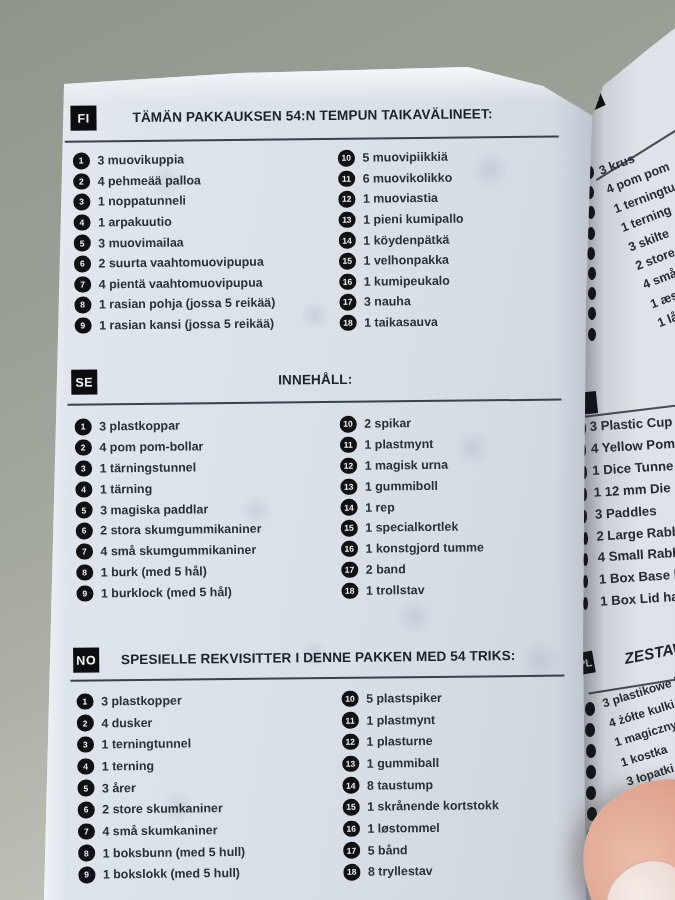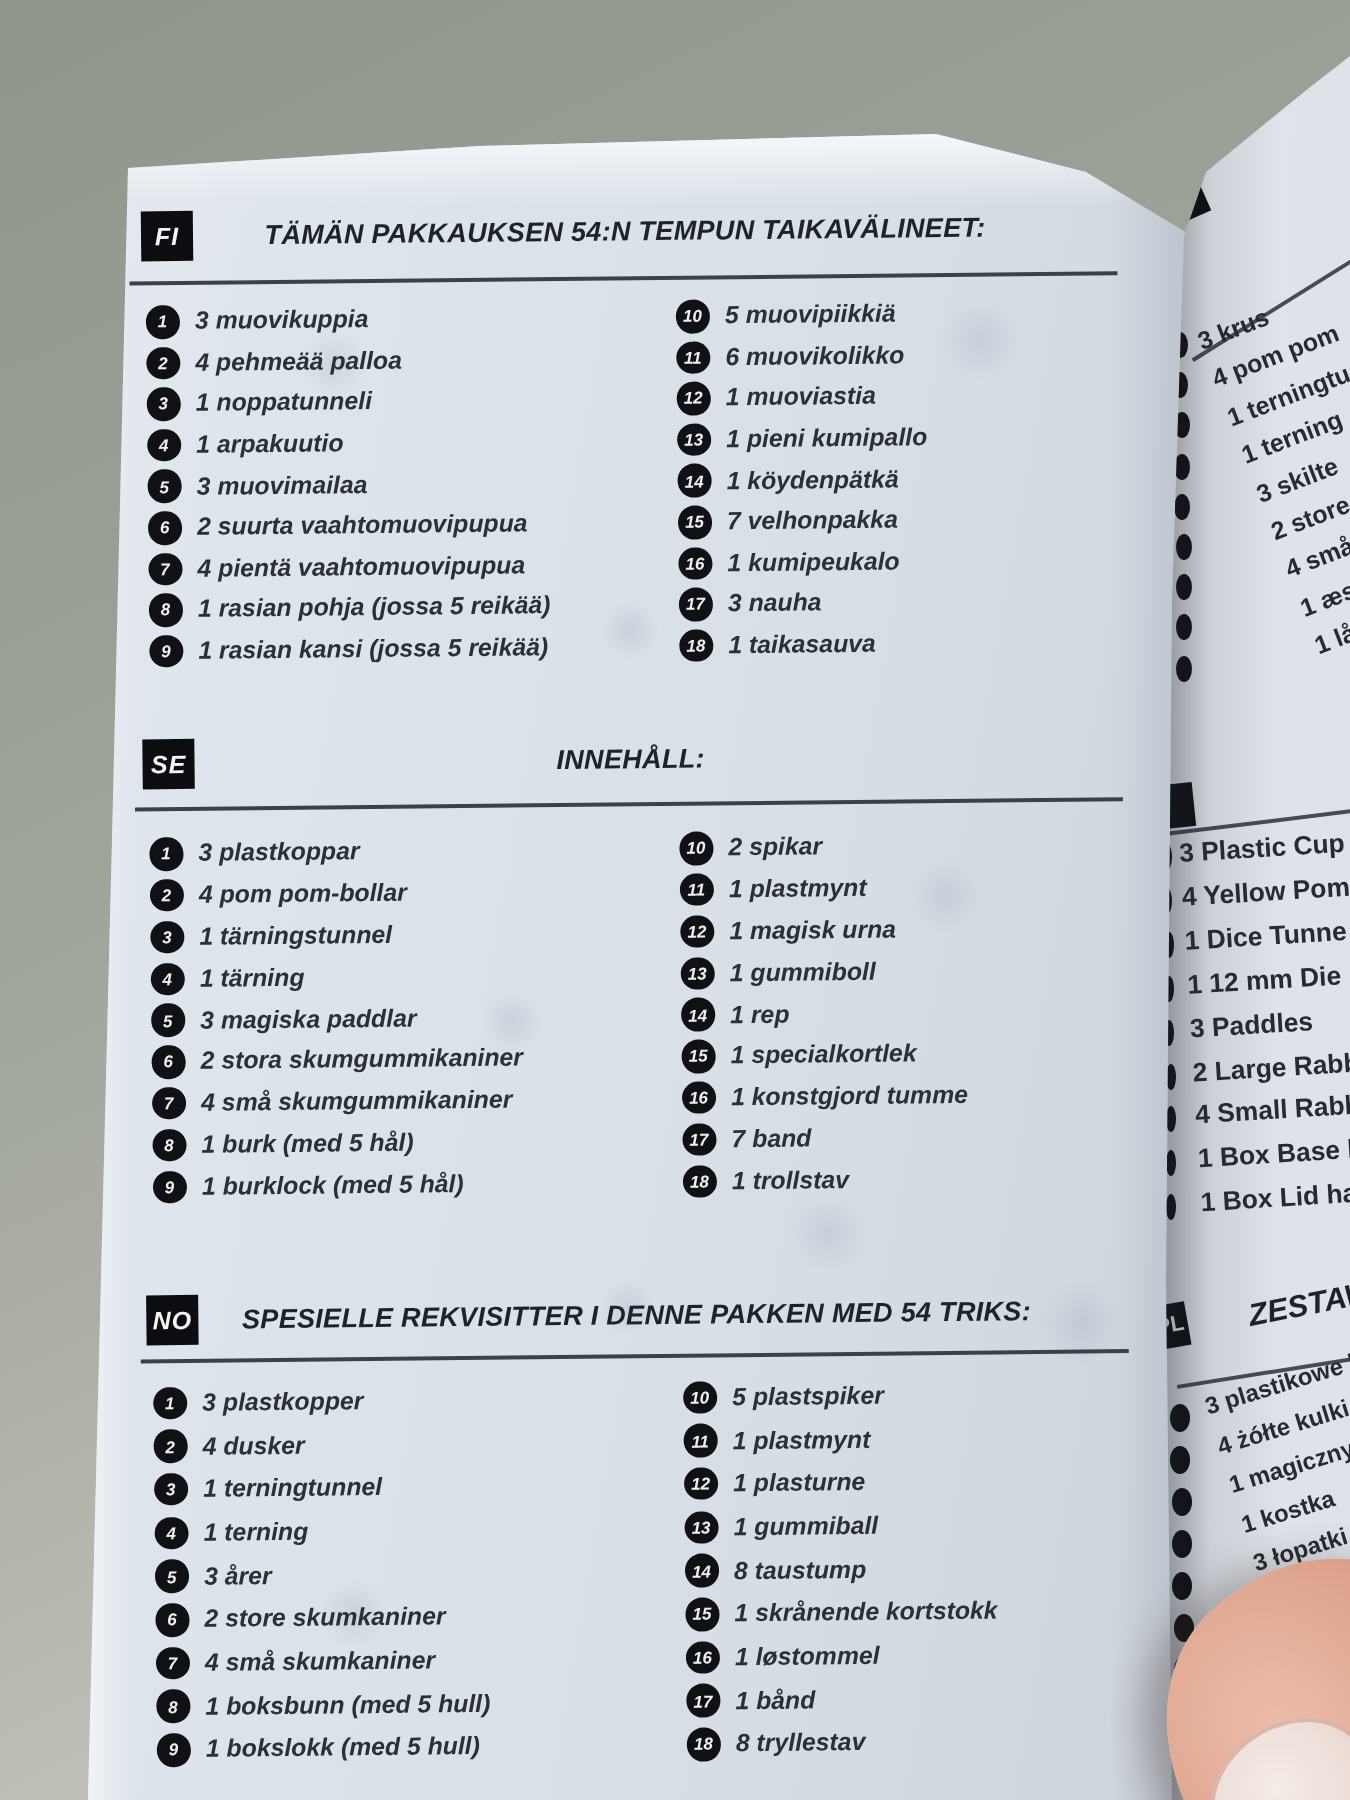--- a/index.html
+++ b/index.html
@@ -3,21 +3,21 @@
 <meta charset="utf-8">
 <style>
   html,body{margin:0;padding:0;background:#888;}
   .photo{position:relative;width:675px;height:900px;overflow:hidden;
          font-family:"Liberation Sans","DejaVu Sans",sans-serif;
          background:linear-gradient(155deg,#8f968c 0%,#9aa096 28%,#aaaea4 55%,#c2c4bb 80%,#cdcec6 100%);}
 
   
   .left-page{position:absolute;inset:0;
      clip-path:polygon(64px 84px,240px 73px,468px 67px,543px 86px,596px 118px,599px 300px,590px 640px,594px 900px,44px 900px,56px 420px);
-     background:linear-gradient(100deg,#e9edf2 0%,#dfe5ec 18%,#d9dfe7 55%,#cfd5dd 88%,#bfc6cf 100%);font-style:italic;}
+     background:linear-gradient(100deg,#e9edf2 0%,#dfe5ec 18%,#d9dfe7 55%,#cfd5dd 88%,#bfc6cf 100%);}
   .fold-hi{position:absolute;left:44px;top:60px;width:556px;height:42px;
      background:linear-gradient(180deg,#f4f7fa 20%,rgba(244,247,250,0));}
   .edge-hi{position:absolute;left:44px;top:80px;width:22px;height:820px;
      background:linear-gradient(90deg,#f0f3f7,rgba(240,243,247,0));}
   .gutter-dark{position:absolute;right:60px;top:80px;width:60px;height:820px;
      background:linear-gradient(90deg,rgba(70,80,95,0) 0%,rgba(70,80,95,.18) 75%,rgba(40,48,60,.32) 100%);left:auto;}
   .blot{position:absolute;border-radius:50%;background:radial-gradient(circle,rgba(115,126,142,.16) 0%,rgba(115,126,142,0) 70%);}
 
   .lp-rot{position:absolute;inset:0;transform:rotate(-0.6deg);transform-origin:330px 450px;color:#23282f;}
 
@@ -137,21 +137,21 @@
             <div class="row" style="height: 20.6px;">
               <span class="nbadge">13</span>
               <span class="itxt">1 pieni kumipallo</span>
             </div>
             <div class="row" style="height: 20.6px;">
               <span class="nbadge">14</span>
               <span class="itxt">1 köydenpätkä</span>
             </div>
             <div class="row" style="height: 20.6px;">
               <span class="nbadge">15</span>
-              <span class="itxt">7 velhonpakka</span>
+              <span class="itxt">1 velhonpakka</span>
             </div>
             <div class="row" style="height: 20.6px;">
               <span class="nbadge">16</span>
               <span class="itxt">1 kumipeukalo</span>
             </div>
             <div class="row" style="height: 20.6px;">
               <span class="nbadge">17</span>
               <span class="itxt">3 nauha</span>
             </div>
             <div class="row" style="height: 20.6px;">
@@ -229,21 +229,21 @@
             <div class="row" style="height: 20.8px;">
               <span class="nbadge">15</span>
               <span class="itxt">1 specialkortlek</span>
             </div>
             <div class="row" style="height: 20.8px;">
               <span class="nbadge">16</span>
               <span class="itxt">1 konstgjord tumme</span>
             </div>
             <div class="row" style="height: 20.8px;">
               <span class="nbadge">17</span>
-              <span class="itxt">7 band</span>
+              <span class="itxt">2 band</span>
             </div>
             <div class="row" style="height: 20.8px;">
               <span class="nbadge">18</span>
               <span class="itxt">1 trollstav</span>
             </div>
           </div>
       </section>
 
       <section>
         <div class="lang-badge" style="left:71px;top:645px">
@@ -313,21 +313,21 @@
             <div class="row" style="height: 21.7px;">
               <span class="nbadge">15</span>
               <span class="itxt">1 skrånende kortstokk</span>
             </div>
             <div class="row" style="height: 21.7px;">
               <span class="nbadge">16</span>
               <span class="itxt">1 løstommel</span>
             </div>
             <div class="row" style="height: 21.7px;">
               <span class="nbadge">17</span>
-              <span class="itxt">1 bånd</span>
+              <span class="itxt">5 bånd</span>
             </div>
             <div class="row" style="height: 21.7px;">
               <span class="nbadge">18</span>
               <span class="itxt">8 tryllestav</span>
             </div>
           </div>
       </section>
     </div>
   </div>
 

